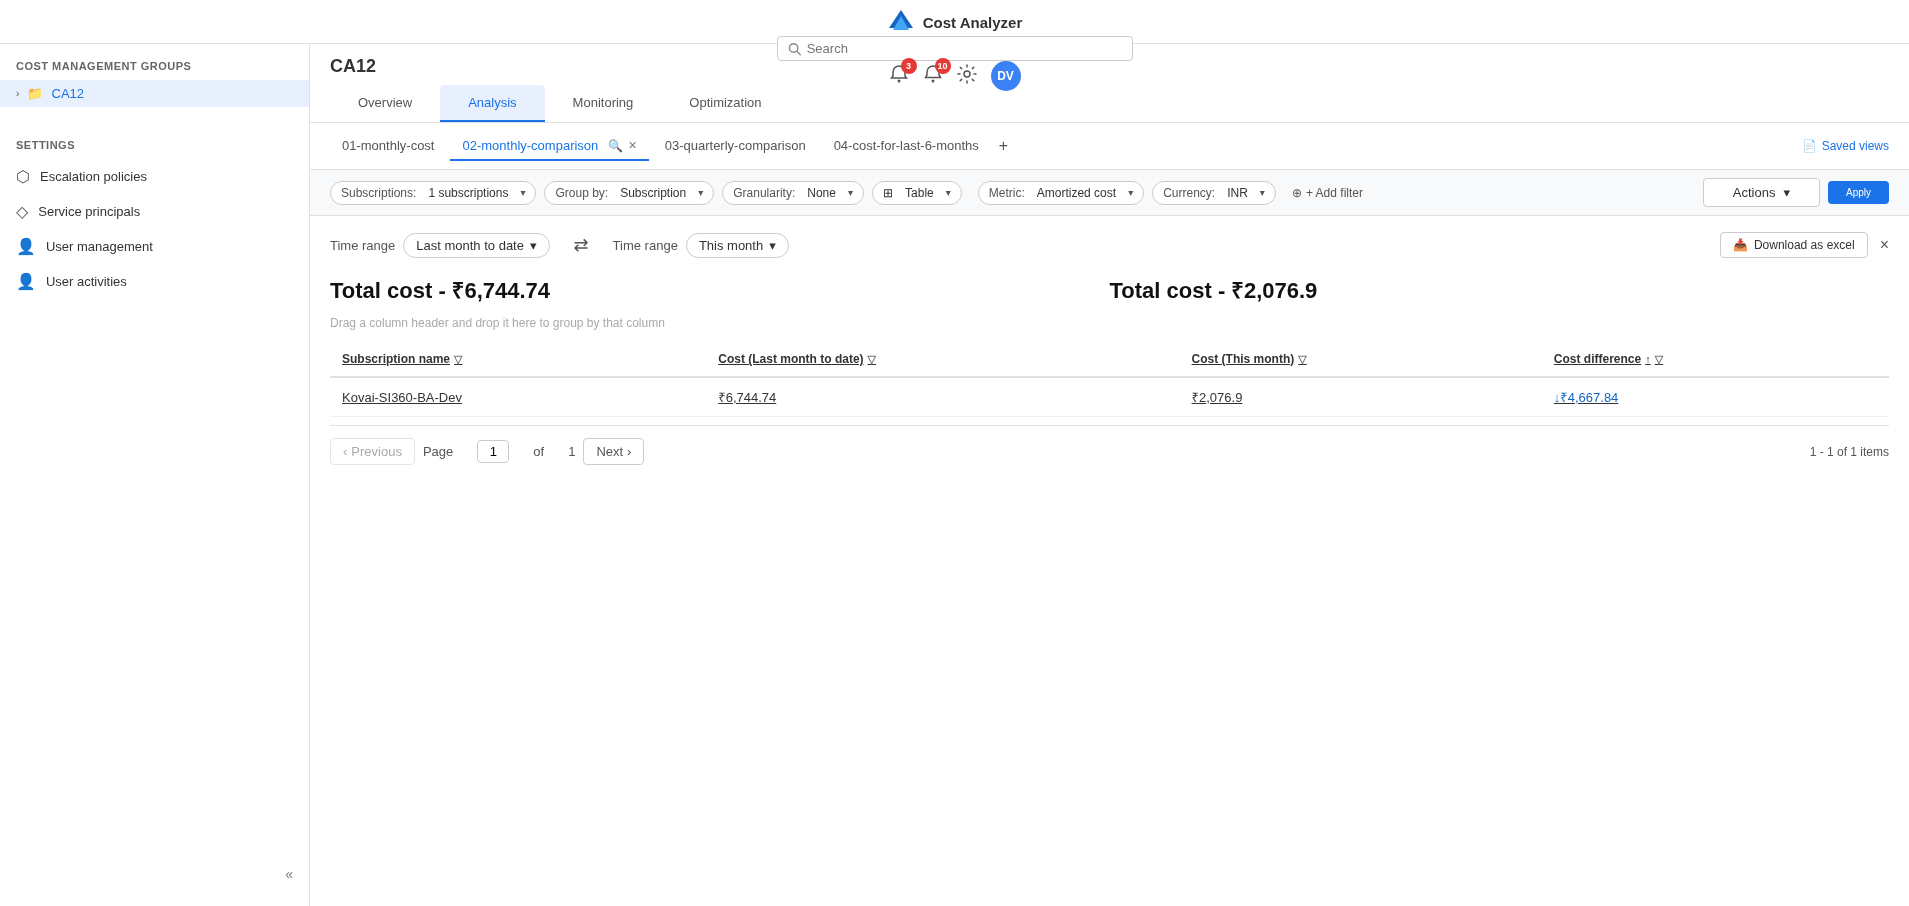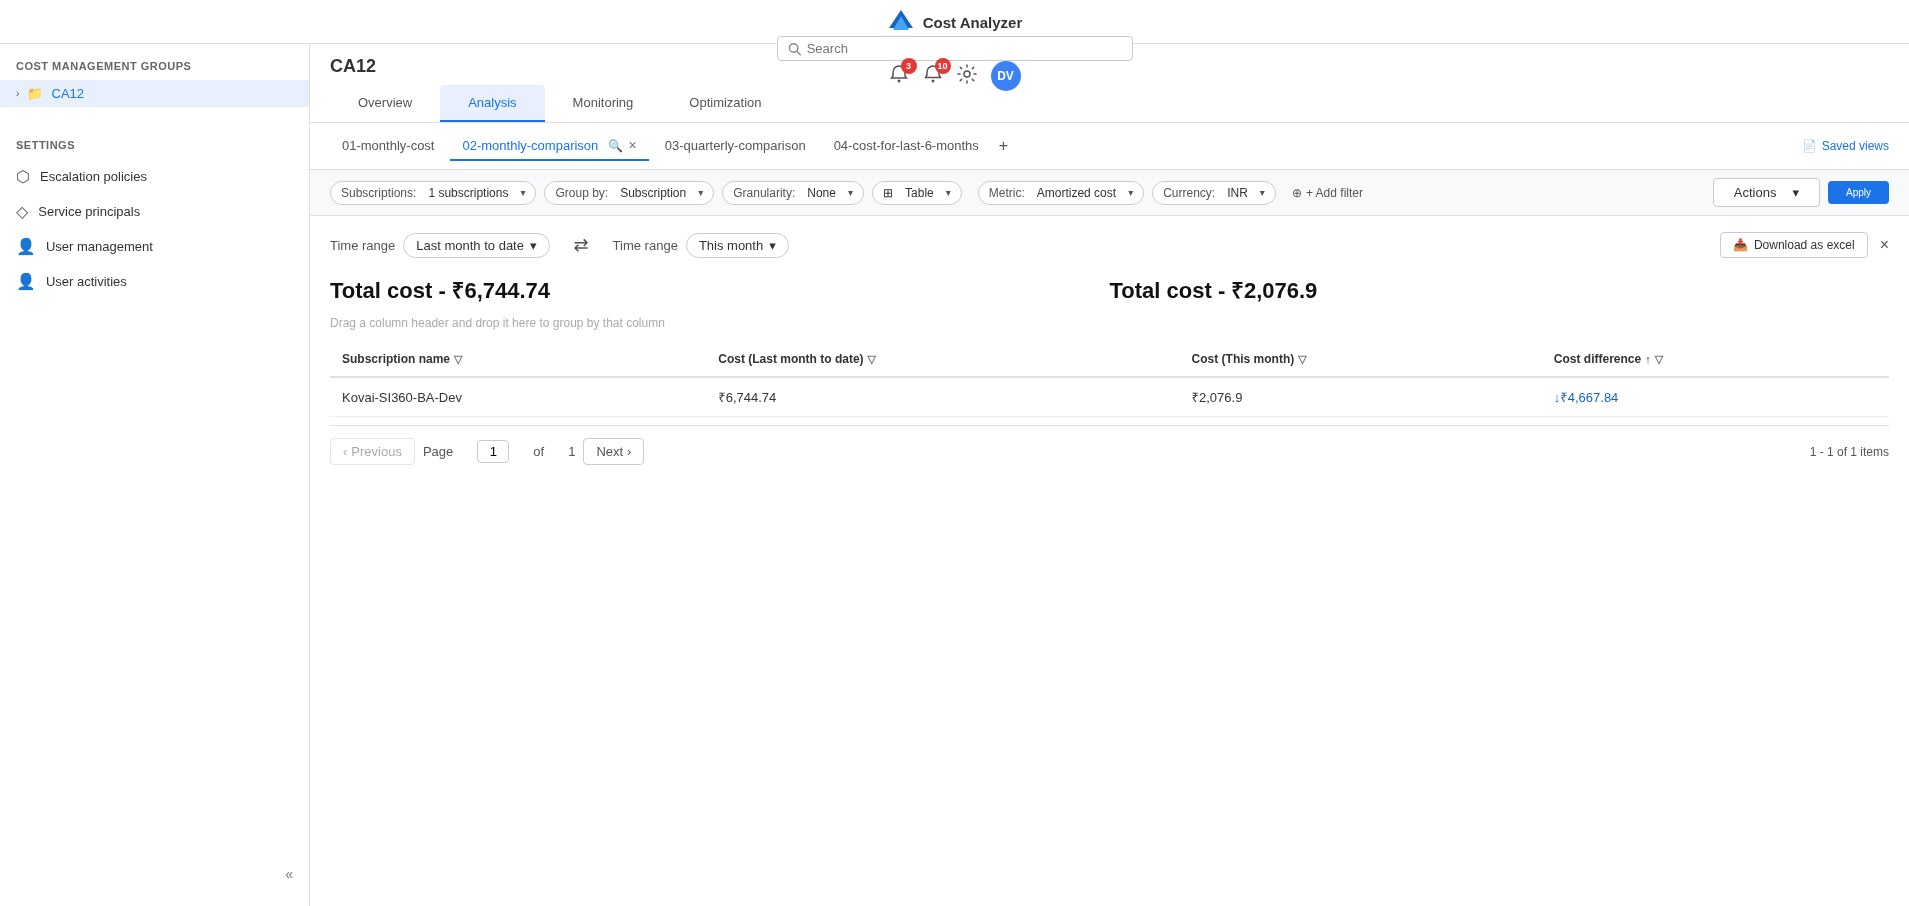--- a/index.html
+++ b/index.html
@@ -99,22 +99,22 @@
     }
     .filter-pill .pill-label { color: #555; }
     .filter-pill .pill-value { color: #333; font-weight: 500; }
     .filter-pill .pill-arrow { color: #555; font-size: 10px; }
     .add-filter-btn {
       display: flex; align-items: center; gap: 4px; font-size: 12px; color: #555;
       cursor: pointer; padding: 4px 8px; border-radius: 4px;
     }
     .filter-bar-right { margin-left: auto; display: flex; align-items: center; gap: 8px; }
     .actions-btn {
-      display: flex; align-items: center; gap: 16px; border: 1px solid #ccc; border-radius: 4px;
-      padding: 6px 20px; font-size: 13px; cursor: pointer; background: #fff;
+      display: flex; align-items: center; gap: 8px; border: 1px solid #ccc; border-radius: 4px;
+      padding: 6px 29px; font-size: 13px; cursor: pointer; background: #fff;
     }
     .apply-btn {
       background: #1a73e8; color: #fff; border: none; border-radius: 4px;
       padding: 6px 18px; font-size: 10px; cursor: pointer; font-weight: 500;
     }
 
     
     .analysis-content { flex: 1; overflow-y: auto; padding: 16px 20px; }
 
     
@@ -137,21 +137,21 @@
 
     
     .total-costs { display: flex; align-items: flex-start; gap: 0; margin-bottom: 12px; }
     .total-cost-item { flex: 1; }
     .total-cost-value { font-size: 22px; font-weight: 700; color: #111; }
 
     
     .drag-hint { font-size: 12px; color: #aaa; margin-bottom: 12px; }
 
     
-    .data-table { width: 100%; border-collapse: collapse; }
+    .data-table { width: 100%; border-collapse: collapse; text-decoration: underline; }
     .data-table th {
       text-align: left; padding: 10px 12px; font-size: 12px; font-weight: 600; color: #333;
       border-bottom: 2px solid #e0e0e0; white-space: nowrap;
     }
     .data-table th .th-inner { display: flex; align-items: center; gap: 4px; }
     .data-table td {
       padding: 10px 12px; font-size: 13px; border-bottom: 1px solid #f0f0f0; color: #333;
     }
     .filter-icon { font-size: 11px; color: #777; cursor: pointer; }
     .sort-icon { font-size: 11px; color: #333; }

